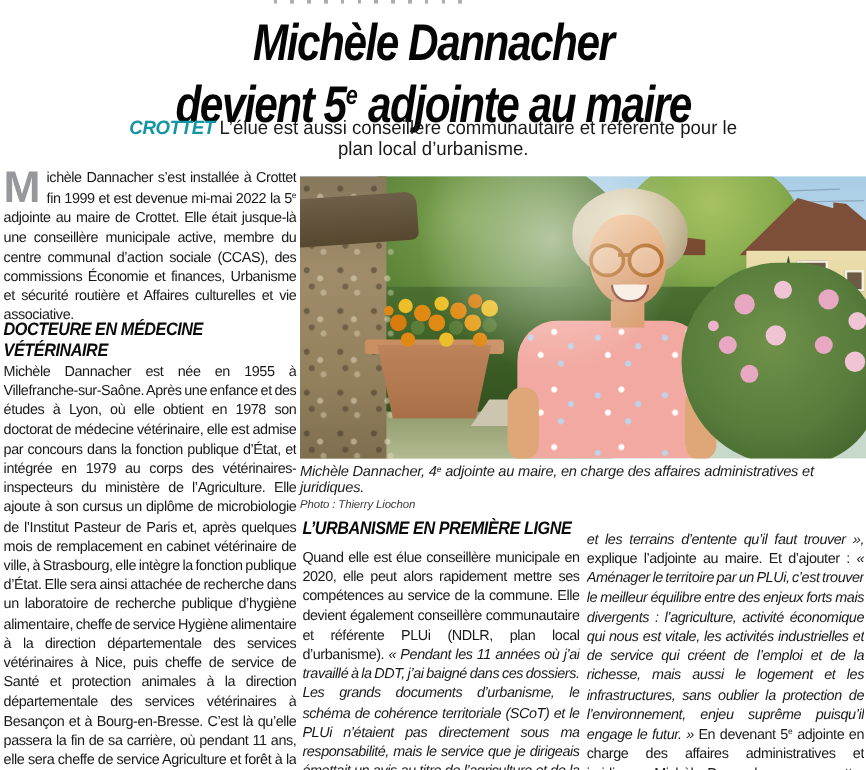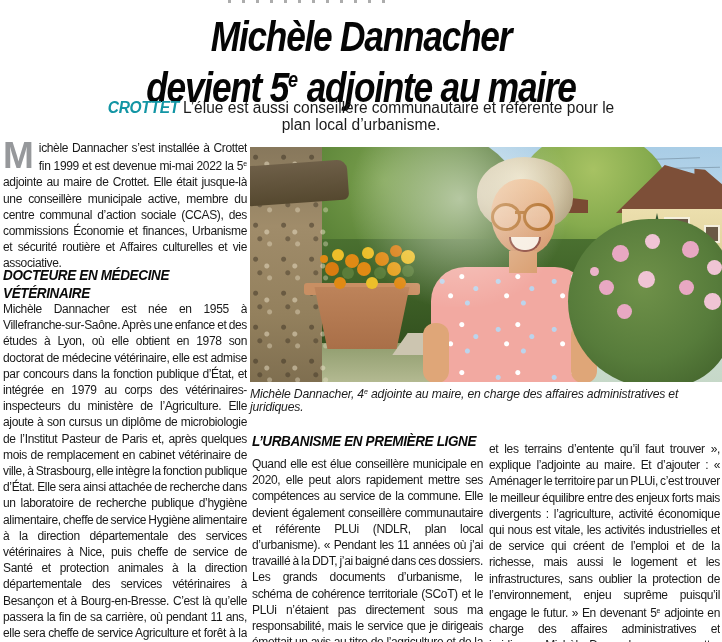--- a/index.html
+++ b/index.html
@@ -30,21 +30,21 @@
   
   .col{
     position:absolute;text-align:justify;
     font-size:12px;line-height:16.2px;letter-spacing:-0.35px;word-spacing:-1px;
     color:#191919;overflow:hidden;
   }
   .colL-p1{left:3px;top:140px;width:244px;height:128px;}
   .colL-p2{left:3px;top:301px;width:244px;height:341px;}
   .colM-p {left:252px;top:456px;width:231px;height:186px;}
   .colR-p {left:489px;top:441px;width:231px;height:201px;}
-  .ital{}
+  .ital{font-style:italic;}
   .sup{font-size:58%;vertical-align:4px;letter-spacing:0;}
   .dropcap{
     float:left;font-size:37px;line-height:29px;font-weight:bold;
     color:#96989b;padding:1px 5px 0 0;letter-spacing:0;
   }
   .sec-heading{
     position:absolute;font-weight:bold;font-style:italic;color:#0a0a0a;
     font-size:15px;line-height:17.5px;letter-spacing:-0.4px;
     transform:scaleX(0.9);transform-origin:0 0;text-align:left;
   }
@@ -196,20 +196,21 @@
       <div class="glassR"></div>
       <div class="bridge"></div>
     </div>
     <div class="oleander"></div>
     <div class="olea-flowers"></div>
     <div class="haze"></div>
   </div>
 
   <div class="caption">
     <div class="cap"><span>Michèle Dannacher, 4</span><span class="sup">e</span><span> adjointe au maire, en charge des affaires administratives et juridiques.</span></div>
+    <div class="credit">Photo : Thierry Liochon</div>
   </div>
 
   <div class="sec-heading headM">L’URBANISME EN PREMIÈRE LIGNE</div>
   <div class="col colM-p">
     <span>Quand elle est élue conseillère municipale en 2020, elle peut alors rapidement mettre ses compétences au service de la commune. Elle devient également conseillère communautaire et référente PLUi (NDLR, plan local d’urbanisme). </span><span class="ital">« Pendant les 11 années où j’ai travaillé à la DDT, j’ai baigné dans ces dossiers. Les grands documents d’urbanisme, le schéma de cohérence territoriale (SCoT) et le PLUi n’étaient pas directement sous ma responsabilité, mais le service que je dirigeais émettait un avis au titre de l’agriculture et de la forêt. Aujourd’hui, j’ai un peu la sensation d’être passée de l’autre côté de la barrière ; je vois bien les jeux des divers acteurs</span>
   </div>
 
   <div class="col colR-p">
     <span class="ital">et les terrains d’entente qu’il faut trouver », </span><span>explique l’adjointe au maire. Et d’ajouter : </span><span class="ital">« Aménager le territoire par un PLUi, c’est trouver le meilleur équilibre entre des enjeux forts mais divergents : l’agriculture, activité économique qui nous est vitale, les activités industrielles et de service qui créent de l’emploi et de la richesse, mais aussi le logement et les infrastructures, sans oublier la protection de l’environnement, enjeu suprême puisqu’il engage le futur. » </span><span>En devenant 5</span><span class="sup">e</span><span> adjointe en charge des affaires administratives et juridiques, Michèle Dannacher pourra mettre au service de la commune sa bonne connaissance des lois et des règlements et son aptitude à gérer des dossiers complexes.</span>
   </div>

